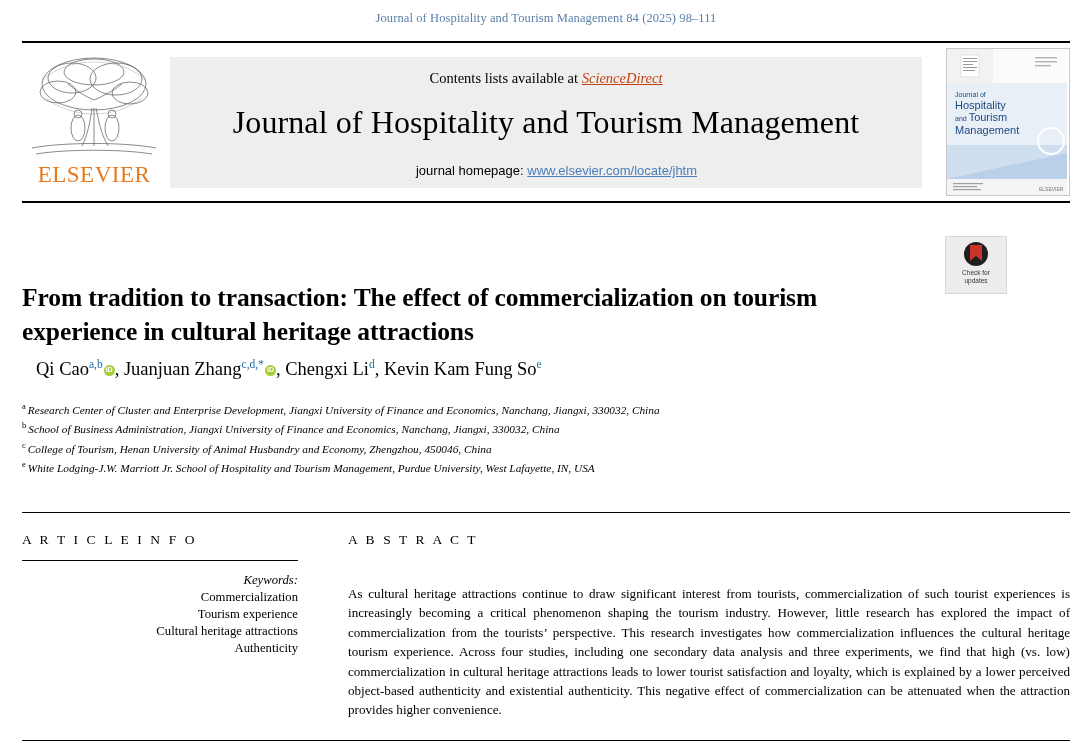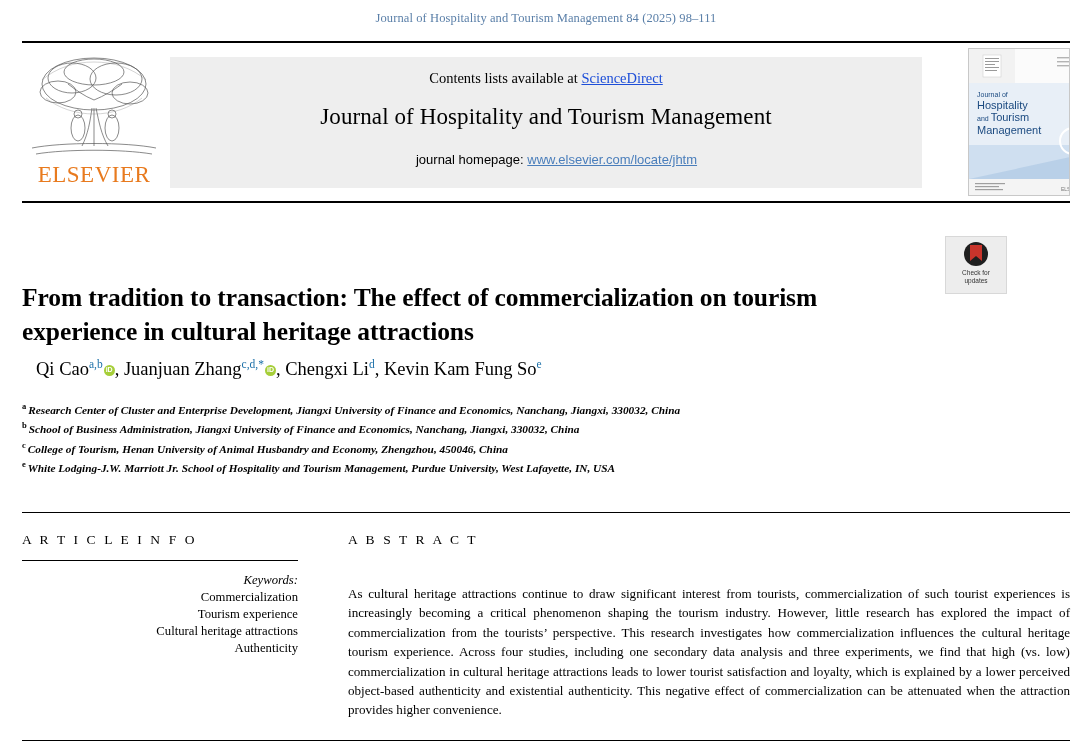--- a/index.html
+++ b/index.html
@@ -87,43 +87,44 @@
     height: 131px;
     background: #eeeeee;
     box-sizing: border-box;
     text-align: center;
   }
   .contents-line {
     margin-top: 13px;
     font-size: 14.5px;
   }
   .contents-line .sd-link {
-    color: #1d4ed8;
+    color: #c2410c;
+    font-style: italic;
   }
   .journal-title {
     margin-top: 17px;
-    font-size: 23px;
+    font-size: 32px;
     letter-spacing: 0.1px;
   }
   .homepage-line {
     margin-top: 22px;
     font-family: "Liberation Sans", sans-serif;
     font-size: 13px;
     margin-left: 21px;
   }
   .homepage-line .url {
     color: #4a7ebb;
   }
 
   
   .cover {
     position: absolute;
     right: 0px;
     top: 5px;
-    width: 102px;
+    width: 124px;
     height: 148px;
     border: 1px solid #c8c8c8;
     background: #ffffff;
     box-sizing: border-box;
     overflow: hidden;
   }
 
   
   .title {
     position: absolute;
@@ -196,21 +197,20 @@
 
   
   .affiliations {
     position: absolute;
     top: 399px;
     left: 22px;
     width: 1010px;
     font-size: 11.3px;
     font-style: italic;
     line-height: 15.6px;
-    font-weight: bold;
   }
   .affiliations .marker {
     font-style: normal;
     font-size: 8.5px;
     vertical-align: super;
     margin-right: 2px;
   }
 
   
   .rule-mid {

